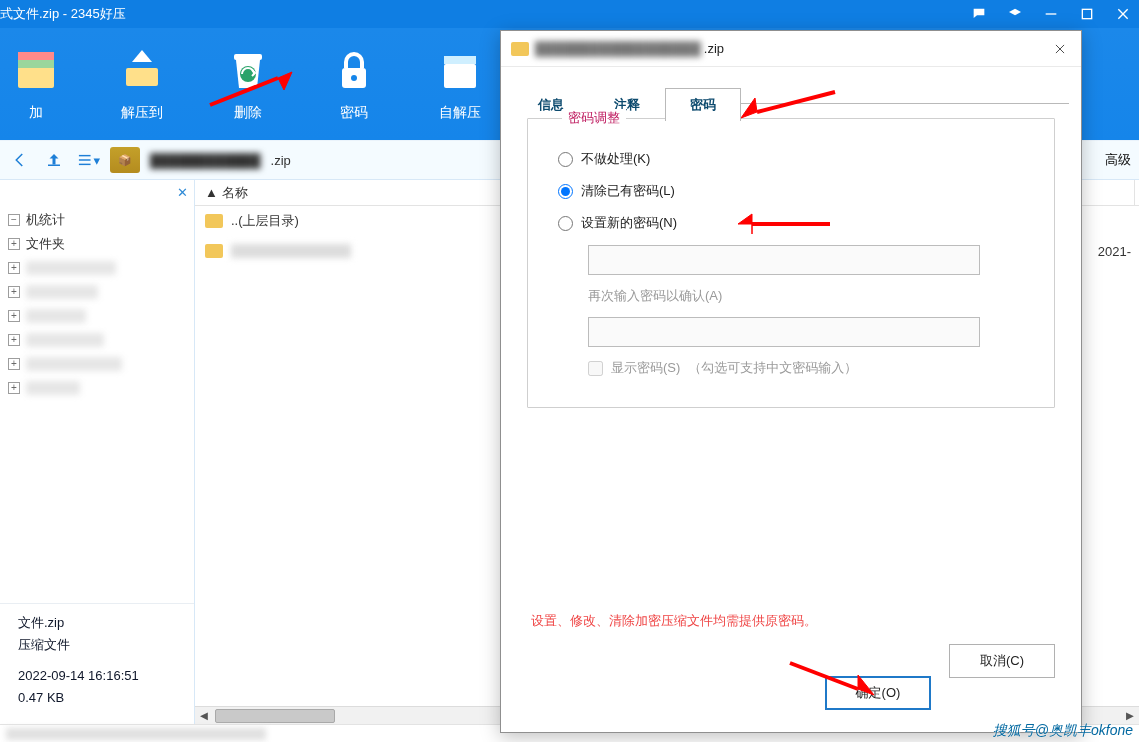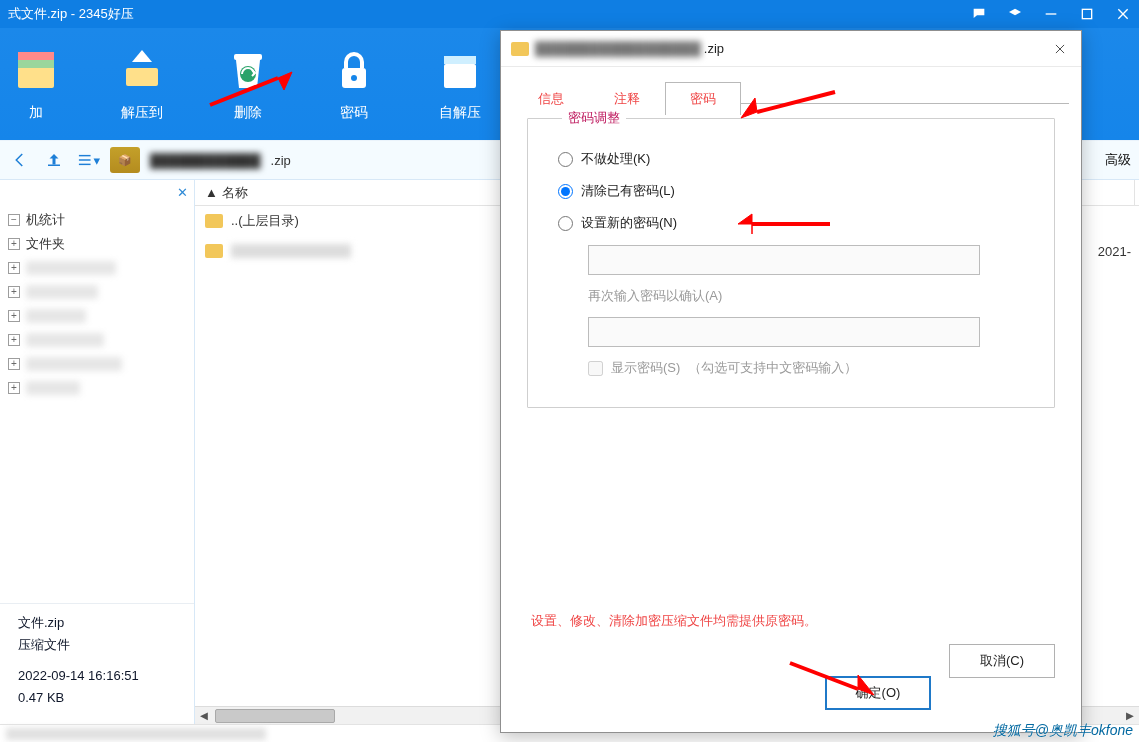--- a/index.html
+++ b/index.html
@@ -1,20 +1,20 @@
 <!DOCTYPE html>
 <html><head>
 <meta charset="utf-8">
 <style>
 * { box-sizing: border-box; margin: 0; padding: 0; font-family: "Microsoft YaHei", sans-serif; font-size: 13px; }
 html, body { width: 1139px; height: 742px; overflow: hidden; background: #fff; }
 
 
 .app { position: absolute; left: 0; top: 0; width: 1139px; height: 742px; background: #fff; }
-.titlebar { height: 28px; background: #0f7ee3; color: #fff; display: flex; align-items: center; padding: 0 6px 0 8px; }
+.titlebar { height: 28px; background: #0f7ee3; color: #fff; display: flex; align-items: center; padding: 0 6px 0 0; }
 .titlebar .title { flex: 1; font-size: 13px; white-space: nowrap; }
 .titlebar .ctrls { display: flex; gap: 16px; align-items: center; }
 .titlebar .ctrls .wc { width: 20px; height: 20px; display: flex; align-items: center; justify-content: center; color: #fff; }
 .titlebar .ctrls .wc svg { width: 16px; height: 16px; }
 
 .toolbar { height: 112px; background: linear-gradient(#1b88ea,#1585ea); display: flex; align-items: center; gap: 34px; padding: 4px 10px 8px 0; color: #fff; }
 .toolbar .tbtn { width: 72px; display: flex; flex-direction: column; align-items: center; gap: 6px; cursor: pointer; }
 .toolbar .tbtn .icn { width: 56px; height: 56px; display: flex; align-items: center; justify-content: center; }
 .toolbar .tbtn .icn svg { width: 48px; height: 48px; }
 .toolbar .tbtn .lbl { font-size: 14px; color: #fff; }
@@ -58,21 +58,21 @@
 
 .dialog { position:absolute; left:500px; top:30px; width:582px; height:703px; background:#fff; border:1px solid #8f8f8f; box-shadow: 0 4px 18px rgba(0,0,0,.25); display:flex; flex-direction:column; }
 .dlg-title { height:36px; display:flex; align-items:center; padding:0 10px; border-bottom:1px solid #eaeaea; }
 .dlg-title .dicn { width:18px; height:14px; background:#f2c75a; border-radius:2px; margin-right:6px; }
 .dlg-title .dtxt { color:#222; }
 .dlg-title .dblur { filter: blur(3px); color:#777; margin-right:3px; }
 .dlg-title .dclose { margin-left:auto; width:22px; height:22px; display:flex; align-items:center; justify-content:center; }
 .dlg-title .dclose svg { width:14px; height:14px; }
 
 .tabs { display:flex; height:36px; align-items:flex-end; padding: 8px 12px 0; gap:0; }
-.tab { padding: 7px 24px; border:1px solid transparent; border-bottom:none; color:#ef4444; cursor:pointer; position:relative; top:12px; background:#fff; }
+.tab { padding: 7px 24px; border:1px solid transparent; border-bottom:none; color:#0c4a6e; cursor:pointer; position:relative; top:18px; background:#fff;font-weight:bold; }
 .tab.active { border-color:#b9b9b9; background:#fff; z-index:2; }
 .tabline { height:1px; background:#b9b9b9; margin:0 12px; }
 
 .dlg-body { flex:1; padding: 14px 26px 6px; }
 .group { border:1px solid #cfcfcf; border-radius:1px; padding: 24px 30px 30px; position:relative; }
 .group .legend { position:absolute; top:-10px; left:18px; background:#fff; padding:0 6px; color:#be185d;margin-left:16px; }
 .radio-row { display:flex; align-items:center; height:32px; color:#222; gap:8px; }
 .radio-row input[type=radio]{ width:15px; height:15px; }
 .indent { margin-left: 30px; margin-top:6px; display:flex; flex-direction:column; gap:12px; }
 .indent input[type=text]{ width:392px; height:30px; border:1px solid #bcbcbc; padding:0 6px; }

